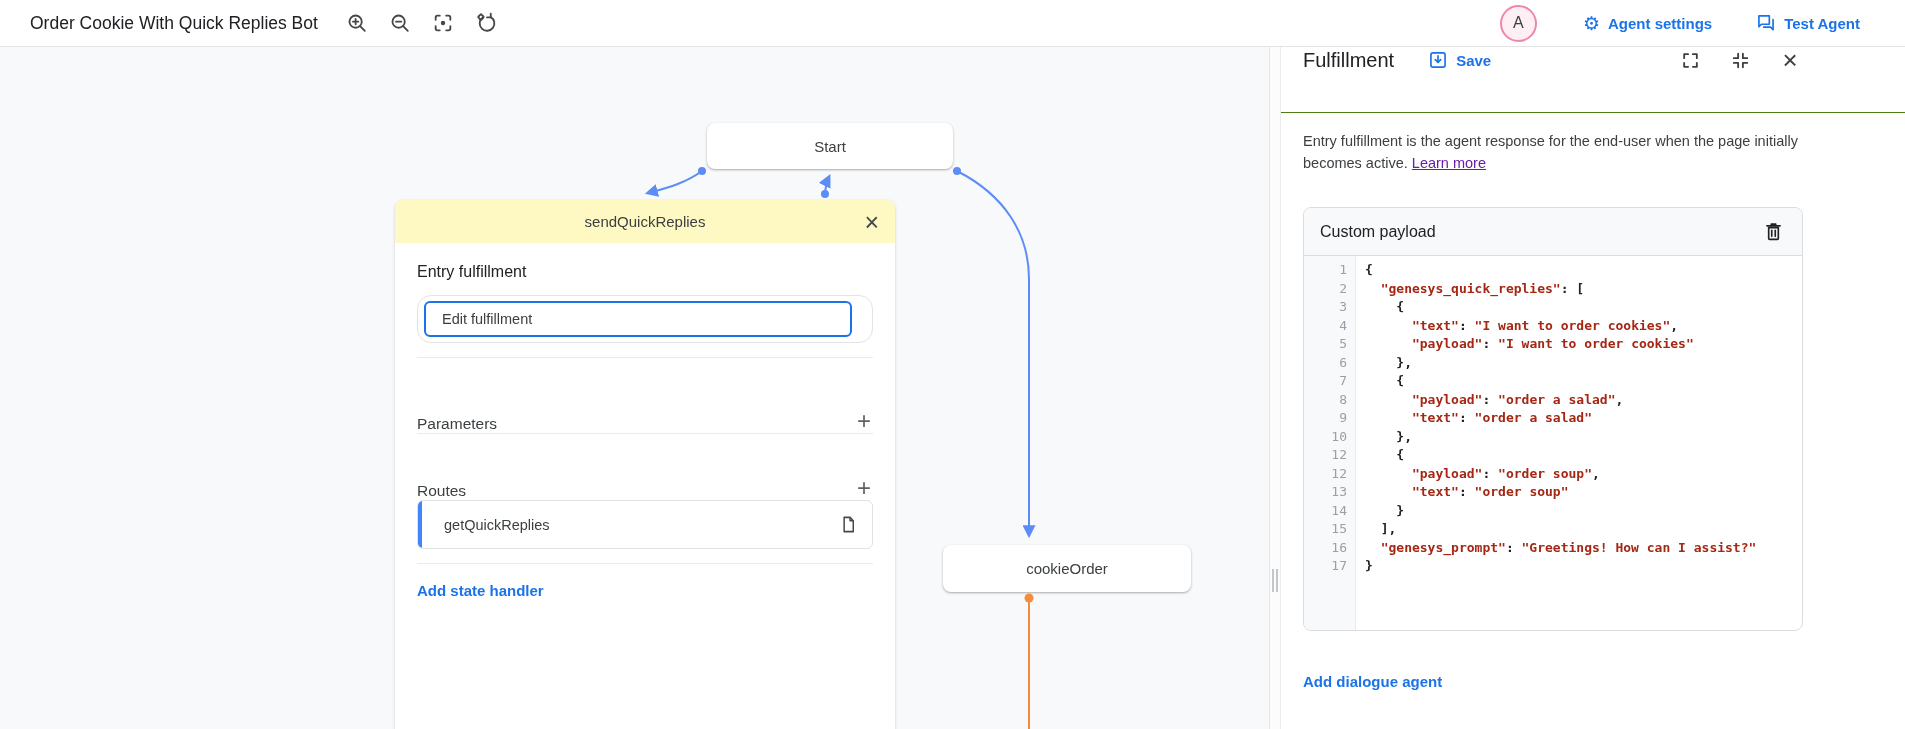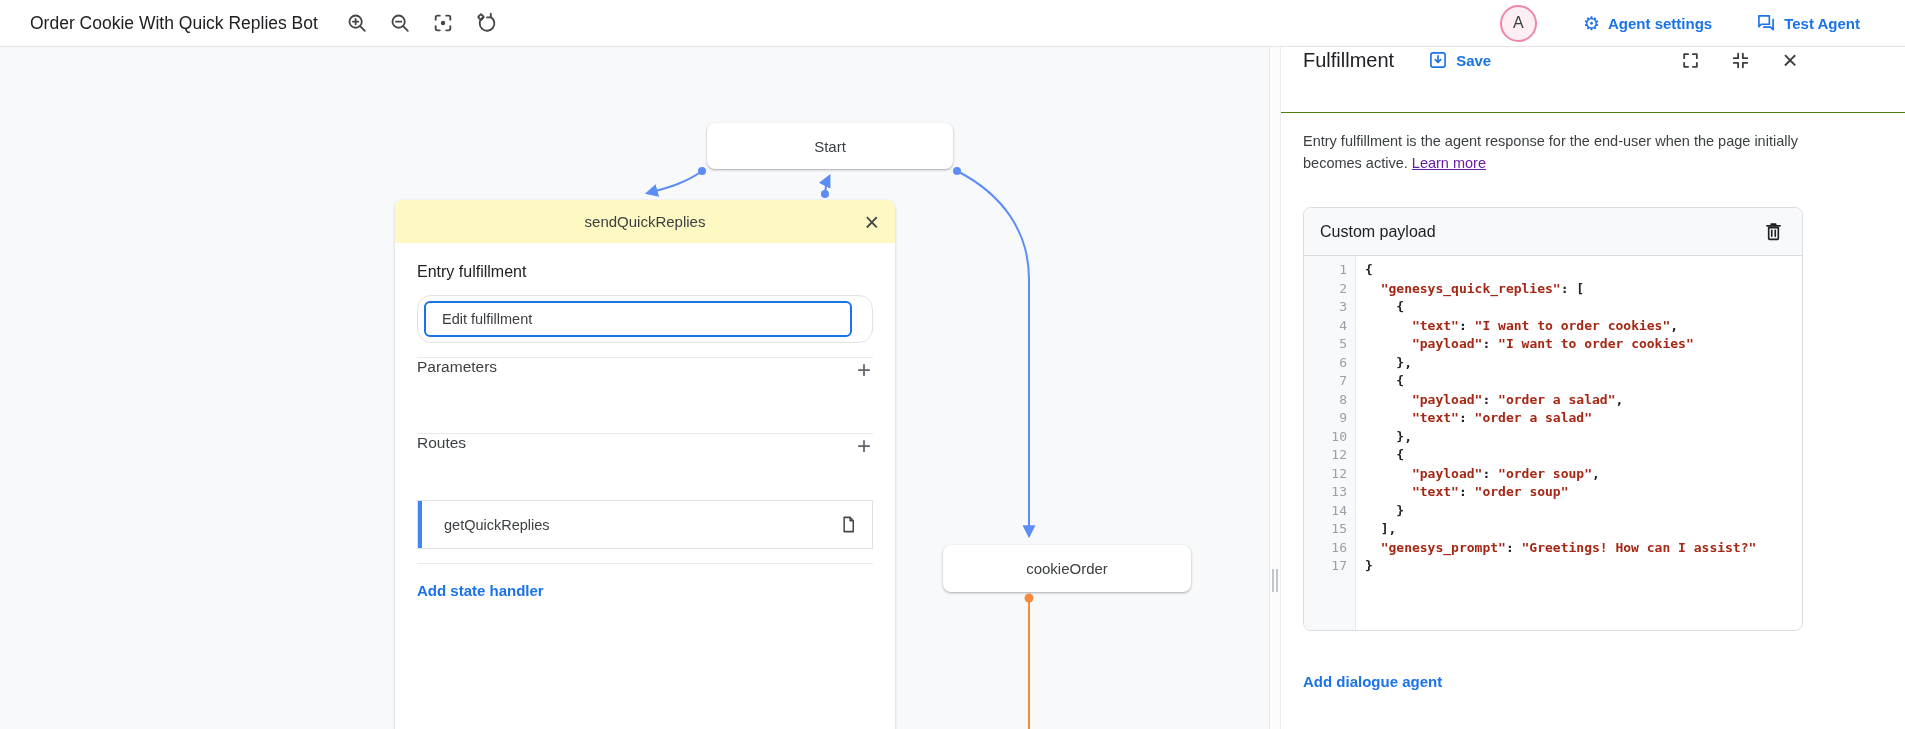--- a/index.html
+++ b/index.html
@@ -49,25 +49,25 @@
   
   .card{position:absolute;left:395px;top:153px;width:500px;height:576px;background:#fff;border-radius:8px 8px 0 0;box-shadow:0 1px 3px rgba(60,64,67,.25);z-index:3;}
   .card-head{height:43px;background:#fef9c3;border-radius:8px 8px 0 0;display:flex;align-items:center;justify-content:center;position:relative;}
   .card-head .t{font-size:15px;font-weight:500;color:#3c4043;}
   .card-close{position:absolute;right:16px;top:50%;transform:translateY(-50%);border:none;background:transparent;font-size:25px;line-height:1;color:#45484b;cursor:pointer;padding:0;}
   .card-body{padding:20px 22px 0;}
   .sec-label{font-size:16px;color:#202124;}
   .edit-outer{margin-top:14px;height:48px;border:1px solid #e3e3e3;border-radius:14px;background:#fff;}
   .edit-btn{height:36px;margin:5px 20px 5px 6px;border:2.5px solid var(--accent-blue);border-radius:6px;background:#fff;display:flex;align-items:center;padding-left:16px;font-size:14.5px;color:#3c4043;font-family:"Liberation Sans",sans-serif;cursor:pointer;width:calc(100% - 26px);}
   .hr{border:none;border-top:1px solid #e8eaed;margin:14px 0 0;}
-  .row{height:76px;display:flex;align-items:flex-start;justify-content:space-between;border-bottom:1px solid #e8eaed;}
+  .row{height:76px;display:flex;align-items:flex-end;justify-content:space-between;border-bottom:1px solid #e8eaed;}
   .row.routes{border-bottom:none;height:66px;}
   .row .lbl{font-size:15.5px;color:#3c4043;}
   .plus-btn{border:none;background:transparent;font-size:24px;font-weight:300;color:#5f6368;cursor:pointer;line-height:1;padding:0 2px;}
-  .route-item{position:relative;height:49px;border:1px solid #dfe1e5;border-radius:0;display:flex;align-items:center;justify-content:space-between;padding:0 14px 0 26px;cursor:pointer;background:#fff;overflow:hidden;}
+  .route-item{position:relative;height:49px;border:1px solid #dfe1e5;border-radius:6px;display:flex;align-items:center;justify-content:space-between;padding:0 14px 0 26px;cursor:pointer;background:#fff;overflow:hidden;}
   .route-item .bar{position:absolute;left:0;top:0;bottom:0;width:4px;background:var(--route-accent);}
   .route-item .rlbl{font-size:14.5px;color:#3c4043;}
   .link-btn{border:none;background:transparent;color:var(--accent-blue);font-size:15px;font-weight:700;font-family:"Liberation Sans",sans-serif;cursor:pointer;padding:0;}
   .card .link-btn{margin-top:18px;}
 
   
   .panel-head{height:66px;border-bottom:1px solid #4d7c0f;display:flex;align-items:flex-start;padding-left:22px;}
   .panel-head-inner{width:500px;display:flex;align-items:center;}
   .panel-title{font-size:20px;color:#202124;}
   .save-btn{display:flex;align-items:center;gap:8px;margin-left:34px;border:none;background:transparent;color:var(--accent-blue);font-size:15px;font-weight:700;font-family:"Liberation Sans",sans-serif;cursor:pointer;}

